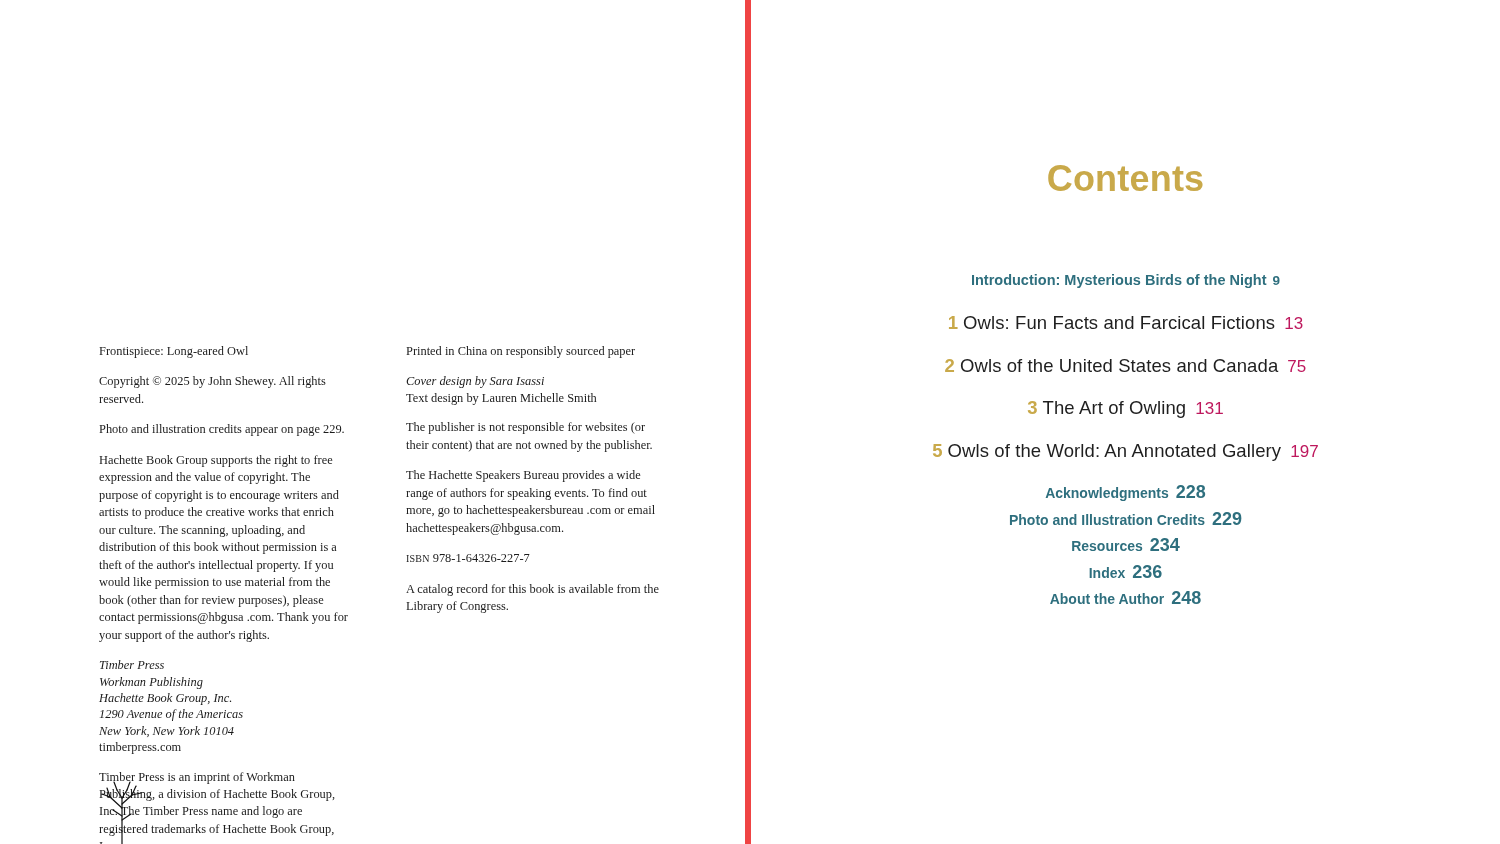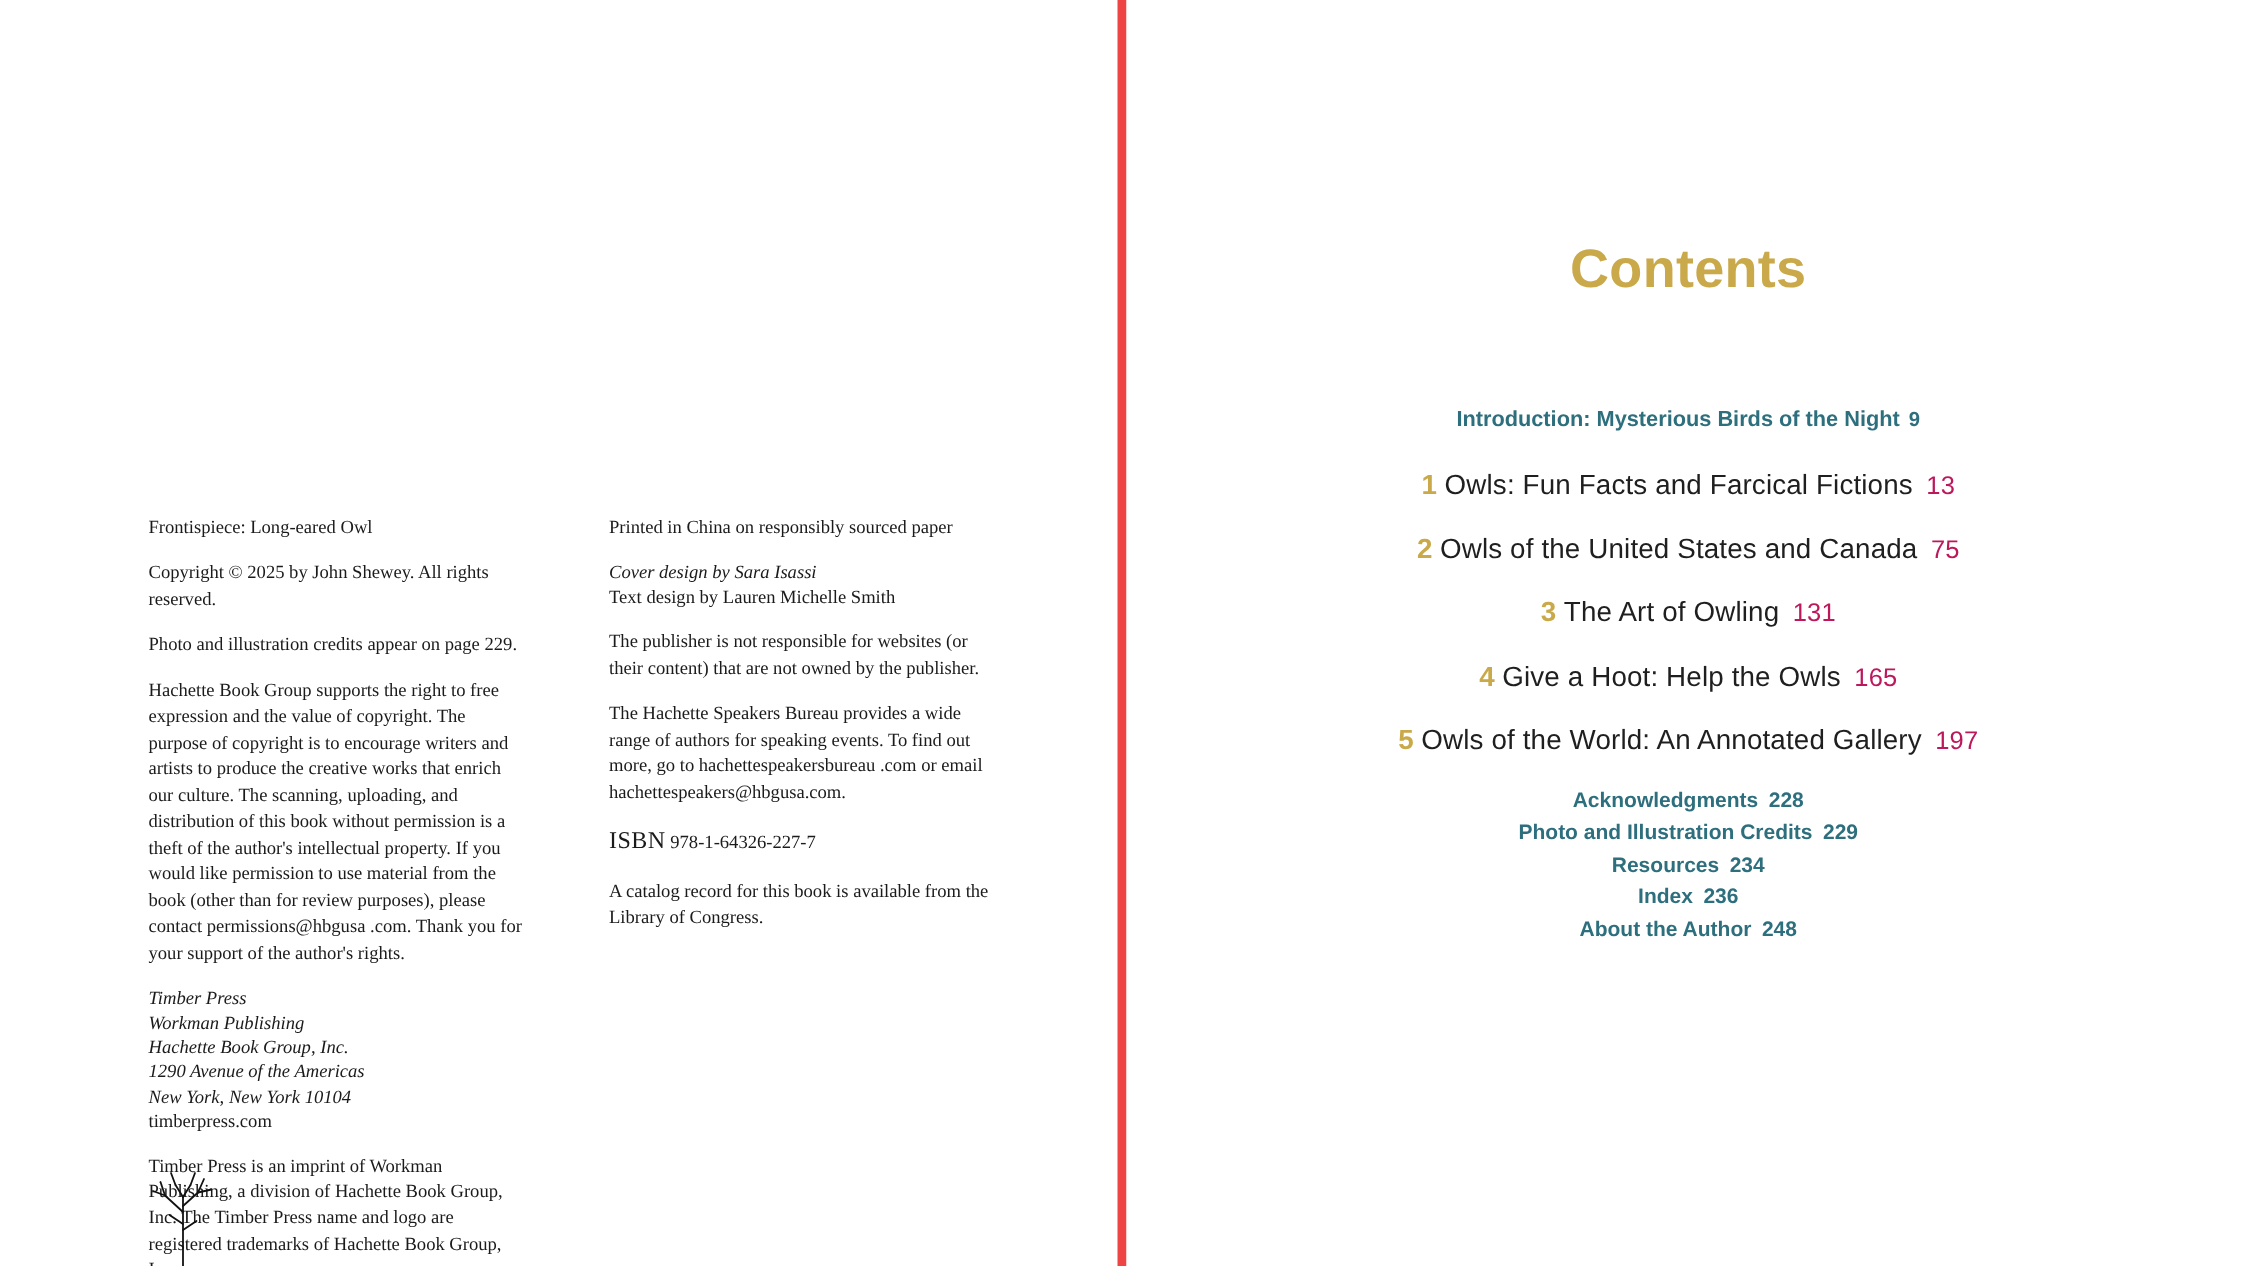--- a/index.html
+++ b/index.html
@@ -63,21 +63,21 @@
     margin-bottom: 0;
     line-height: 1.32;
     font-style: italic;
   }
   .col p.tight-last {
     margin-bottom: 13px;
     line-height: 1.32;
   }
   .smallcaps {
     font-variant: small-caps;
-    font-size: 16px;
+    font-size: 10px;
     letter-spacing: 0.02em;
   }
 
   
   .branch {
     position: absolute;
     left: 96px;
     bottom: 0;
     width: 60px;
     height: 80px;
@@ -138,21 +138,21 @@
   .toc-back .row {
     font-size: 14px;
     color: #2e6f7e;
     margin-bottom: 5.5px;
     font-weight: 600;
   }
   .toc-back .row .pg {
     color: #2e6f7e;
     margin-left: 7px;
     font-weight: 600;
-    font-size: 14px;
+    font-size: 18px;
   }
 </style>
 </head>
 <body>
 
 <div class="spread">
 
   <div class="page page-left">
 
     <div class="copyright-area">
@@ -227,23 +227,20 @@
       </div>
 
       <div class="toc-chapter">
         <span class="num">2</span><span>Owls of the United States and Canada</span><span class="pg">75</span>
       </div>
 
       <div class="toc-chapter">
         <span class="num">3</span><span>The Art of Owling</span><span class="pg">131</span>
       </div>
 
-      <div class="toc-chapter">
-        <span class="num">4</span><span>Give a Hoot: Help the Owls</span><span class="pg">165</span>
-      </div>
 
       <div class="toc-chapter">
         <span class="num">5</span><span>Owls of the World: An Annotated Gallery</span><span class="pg">197</span>
       </div>
 
       <div class="toc-back">
         <div class="row">
           <span>Acknowledgments</span><span class="pg">228</span>
         </div>
         <div class="row">

